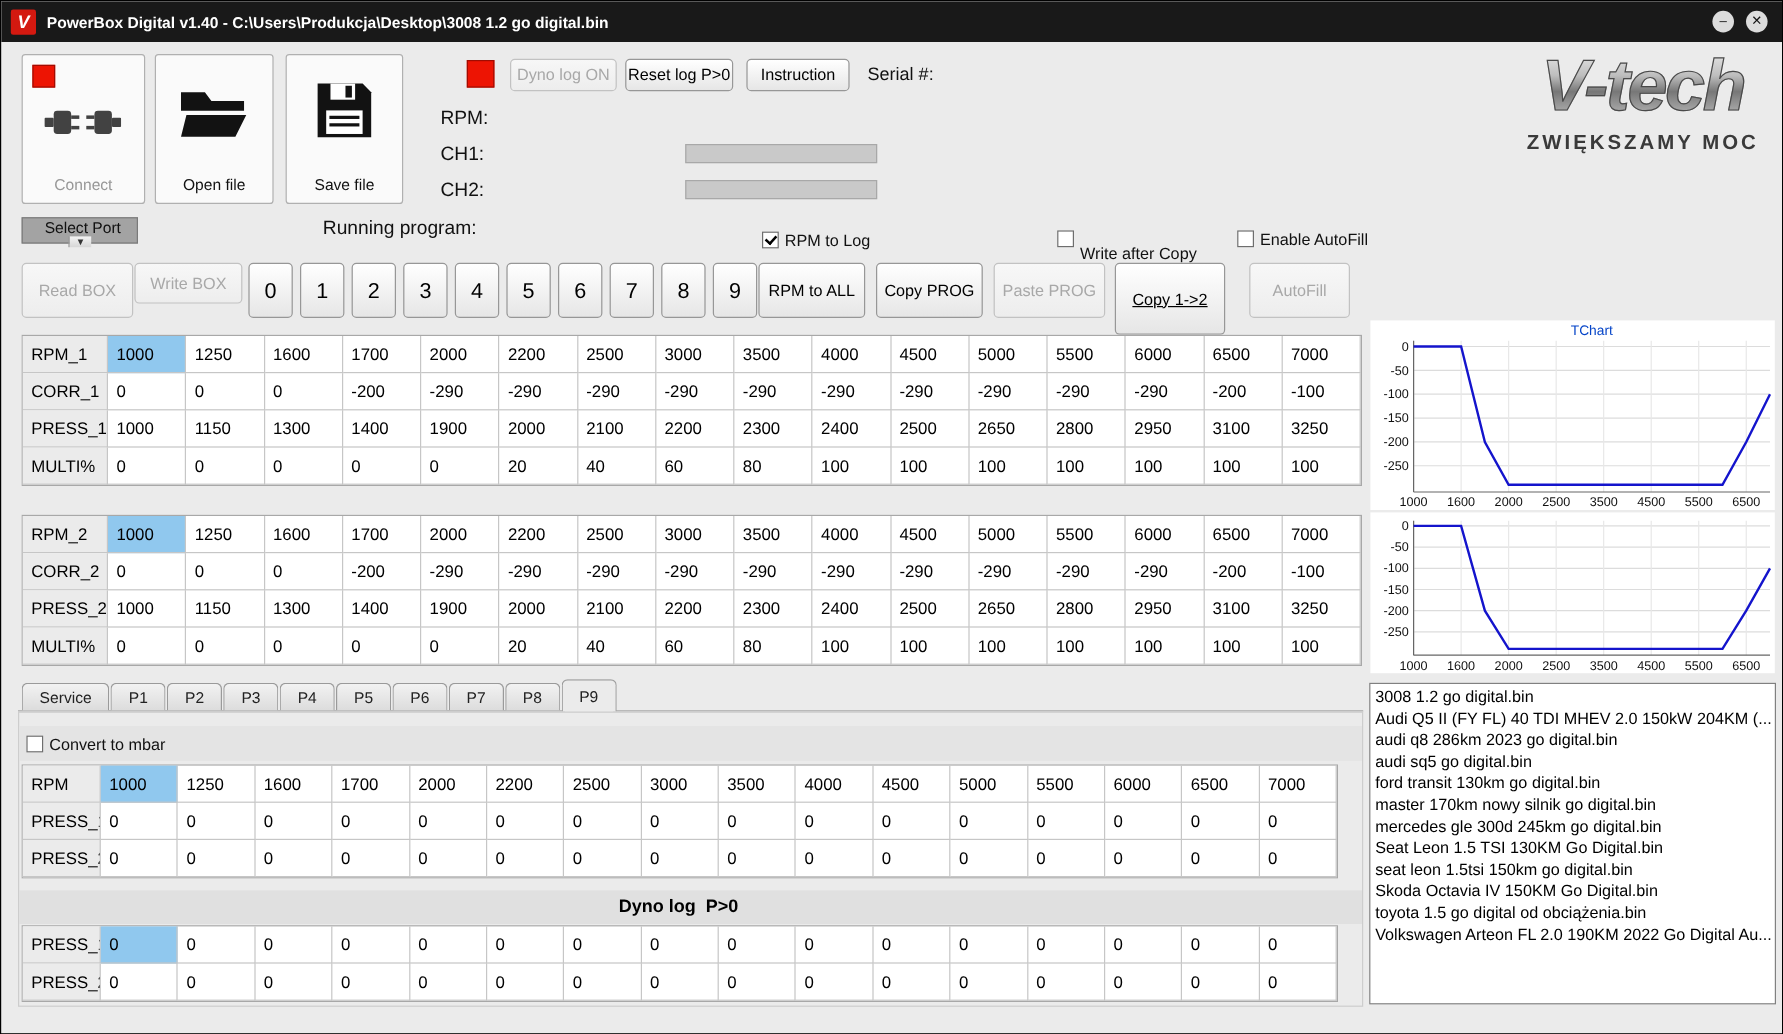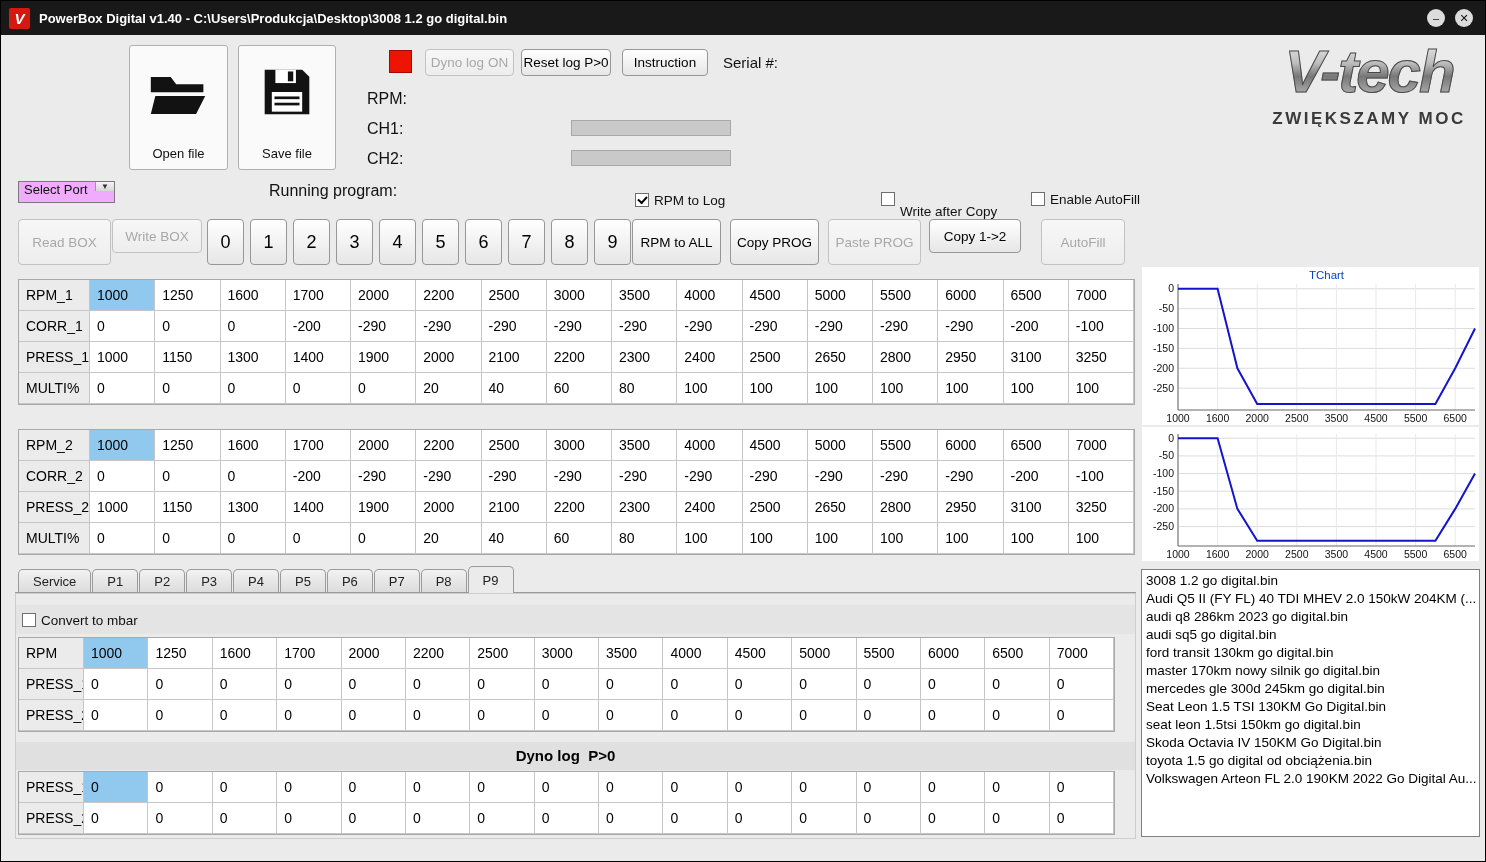--- a/index.html
+++ b/index.html
@@ -28,21 +28,21 @@
   .lbl{position:absolute;font-size:16px;color:#111;white-space:nowrap;}
   .lbl.sm{font-size:13.5px;}
   .lbl.md{font-size:15px;}
   .pbar{position:absolute;width:160px;height:16px;background:#c9c9c9;border:1px solid #a8a8a8;box-sizing:border-box;}
 
   
   .cbox{position:absolute;width:14px;height:14px;background:#fff;border:1px solid #6e6e6e;box-sizing:border-box;cursor:pointer;}
   .cbox.checked::after{content:"";position:absolute;left:2px;top:2px;width:7px;height:4px;border-left:2px solid #000;border-bottom:2px solid #000;transform:rotate(-48deg);}
 
   
-  .combo{position:absolute;background:#f0abfc;border:1px solid #7a7a7a;display:flex;align-items:flex-start;font-size:13px;box-sizing:border-box;cursor:pointer;}
+  .combo{position:absolute;background:#a3a3a3;border:1px solid #7a7a7a;display:flex;align-items:center;font-size:13px;box-sizing:border-box;cursor:pointer;flex-direction:column;}
   .combo .ctext{flex:1;display:flex;align-items:center;padding-left:5px;color:#111;}
   .combo .carrow{width:18px;background:linear-gradient(#f4f4f4,#d6d6d6);border-left:1px solid #9a9a9a;display:flex;align-items:center;justify-content:center;font-size:8px;color:#333;}
 
   
   .logo{position:absolute;left:1256px;top:34px;width:224px;text-align:center;}
   .logo-text{font-family:"Liberation Sans",sans-serif;font-style:italic;font-weight:bold;font-size:60px;line-height:74px;letter-spacing:-2px;background:linear-gradient(180deg,#f7f7f7 0%,#bdbdbd 38%,#777 56%,#d9d9d9 100%);-webkit-background-clip:text;background-clip:text;color:transparent;-webkit-text-stroke:1px #4a4a4a;}
   .logo-tagline{font-size:17px;font-weight:bold;letter-spacing:2.5px;color:#3a3a3a;margin-top:0px;}
 
   
   .gtable{position:absolute;display:grid;grid-auto-rows:31px;background:#fff;border:1px solid #a8a8a8;box-sizing:content-box;}
@@ -77,20 +77,36 @@
 
 <div class="window">
 
   <div class="titlebar">
     <div class="app-icon">V</div>
     <div class="title-text">PowerBox Digital v1.40 - C:\Users\Produkcja\Desktop\3008 1.2 go digital.bin</div>
     <div class="win-btn min">–</div>
     <div class="win-btn close">✕</div>
   </div>
 
+  <div class="bigbtn" style="left:17px;top:44px;width:101px;height:123px;">
+    <div class="red-ind" style="left:8px;top:8px;width:19px;height:19px;"></div>
+    <svg class="icon-abs" style="left:18px;top:38px;" width="64" height="36" viewBox="0 0 66 36">
+      <g fill="#424242">
+        <rect x="0" y="14" width="8" height="8" rx="1"></rect>
+        <rect x="8" y="8" width="15" height="20" rx="3"></rect>
+        <rect x="23" y="12" width="7" height="3"></rect>
+        <rect x="23" y="21" width="7" height="3"></rect>
+        <rect x="36" y="12" width="7" height="3"></rect>
+        <rect x="36" y="21" width="7" height="3"></rect>
+        <rect x="43" y="8" width="15" height="20" rx="3"></rect>
+        <rect x="58" y="14" width="8" height="8" rx="1"></rect>
+      </g>
+    </svg>
+    <div class="blabel dim">Connect</div>
+  </div>
 
   <div class="bigbtn" style="left:128px;top:44px;width:97px;height:123px;">
     <svg class="icon-abs" style="left:19px;top:24px;" width="58" height="50" viewBox="0 0 64 52">
       <path d="M2 6 h22 l6 8 h30 v9 H2 z" fill="#121212"></path>
       <path d="M7 27 h55 l-10 20 H2 z" fill="#121212"></path>
     </svg>
     <div class="blabel">Open file</div>
   </div>
 
   <div class="bigbtn" style="left:237px;top:44px;width:96px;height:123px;">
@@ -143,21 +159,21 @@
   <div class="btn digit" style="left:335px;top:218px;width:37px;height:46px;">3</div>
   <div class="btn digit" style="left:378px;top:218px;width:37px;height:46px;">4</div>
   <div class="btn digit" style="left:421px;top:218px;width:37px;height:46px;">5</div>
   <div class="btn digit" style="left:464px;top:218px;width:37px;height:46px;">6</div>
   <div class="btn digit" style="left:507px;top:218px;width:37px;height:46px;">7</div>
   <div class="btn digit" style="left:550px;top:218px;width:37px;height:46px;">8</div>
   <div class="btn digit" style="left:593px;top:218px;width:37px;height:46px;">9</div>
   <div class="btn" style="left:631px;top:218px;width:89px;height:46px;">RPM to ALL</div>
   <div class="btn" style="left:729px;top:218px;width:89px;height:46px;">Copy PROG</div>
   <div class="btn dim" style="left:827px;top:218px;width:93px;height:46px;">Paste PROG</div>
-  <div class="btn" style="left:928px;top:218px;width:92px;height:34px;">Copy 1-&gt;2</div>
+  <div class="btn" style="left:928px;top:218px;width:92px;height:60px;text-decoration:underline;">Copy 1-&gt;2</div>
   <div class="btn dim" style="left:1040px;top:218px;width:84px;height:46px;">AutoFill</div>
 
   <div class="gtable prog" style="left:17px;top:278px;">
       <div class="cell lab">RPM_1</div>
       <div class="cell hl">1000</div>
       <div class="cell">1250</div>
       <div class="cell">1600</div>
       <div class="cell">1700</div>
       <div class="cell">2000</div>
       <div class="cell">2200</div>

